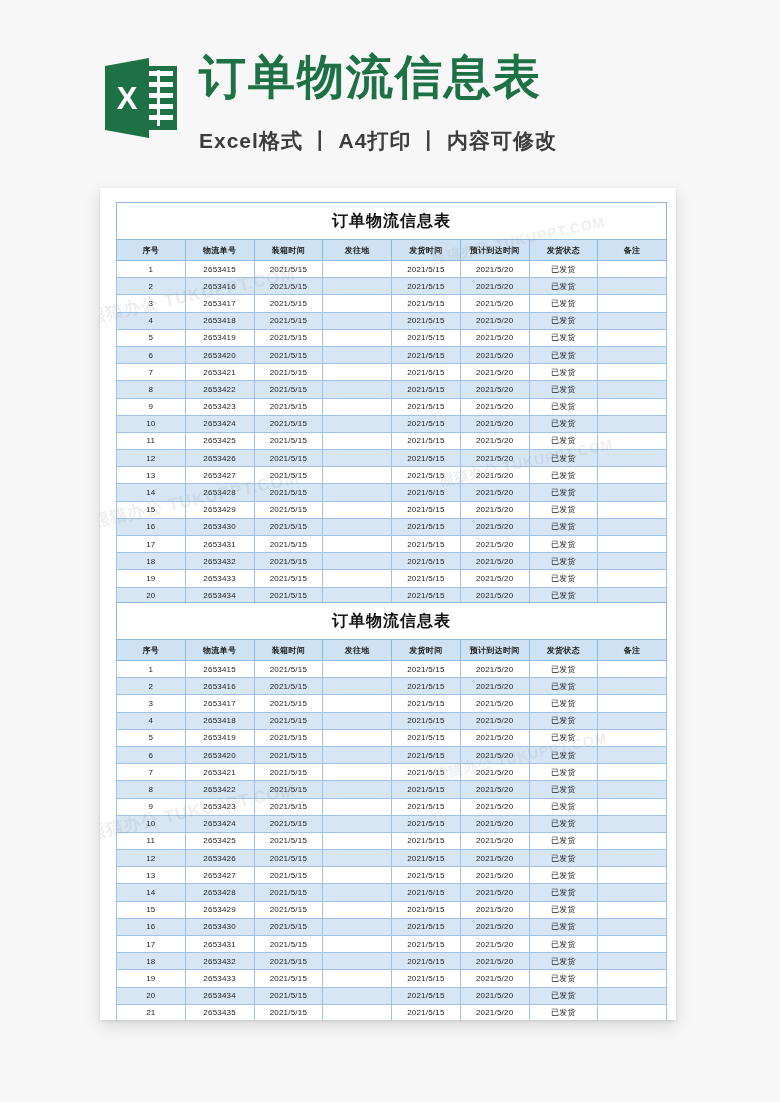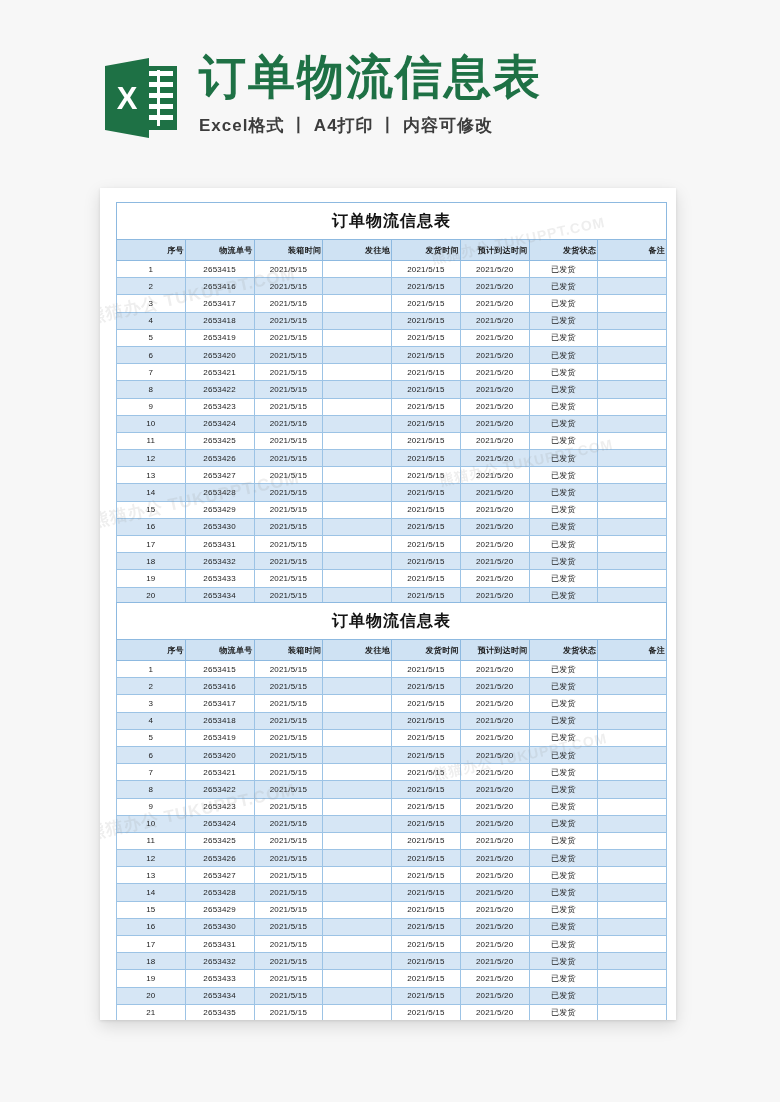--- a/index.html
+++ b/index.html
@@ -88,22 +88,22 @@
   }
   #banner-title {
     font-size: 47px;
     font-weight: bold;
     color: #1e7145;
     letter-spacing: 2px;
     line-height: 54px;
     white-space: nowrap;
   }
   #banner-sub {
-    margin-top: 9px;
-    font-size: 17px;
+    margin-top: 24px;
+    font-size: 21px;
     font-weight: bold;
     color: #3c3c3c;
     letter-spacing: 1px;
     line-height: 26px;
     white-space: nowrap;
   }
 
   
   #paper {
     position: absolute;
@@ -142,21 +142,21 @@
     border: 1px solid #8db9e0;
   }
 
   th.hcell {
     height: 18px;
     background: #cfe2f3;
     border: 1px solid #8db9e0;
     font-size: 8px;
     font-weight: bold;
     color: #1b1b1b;
-    text-align: right;
+    text-align: center;
     letter-spacing: 0.3px;
   }
 
   td.dcell {
     height: 14.2px;
     border: 1px solid #9cc3e5;
     font-size: 8px;
     color: #1b1b1b;
     text-align: center;
     letter-spacing: 0.2px;

